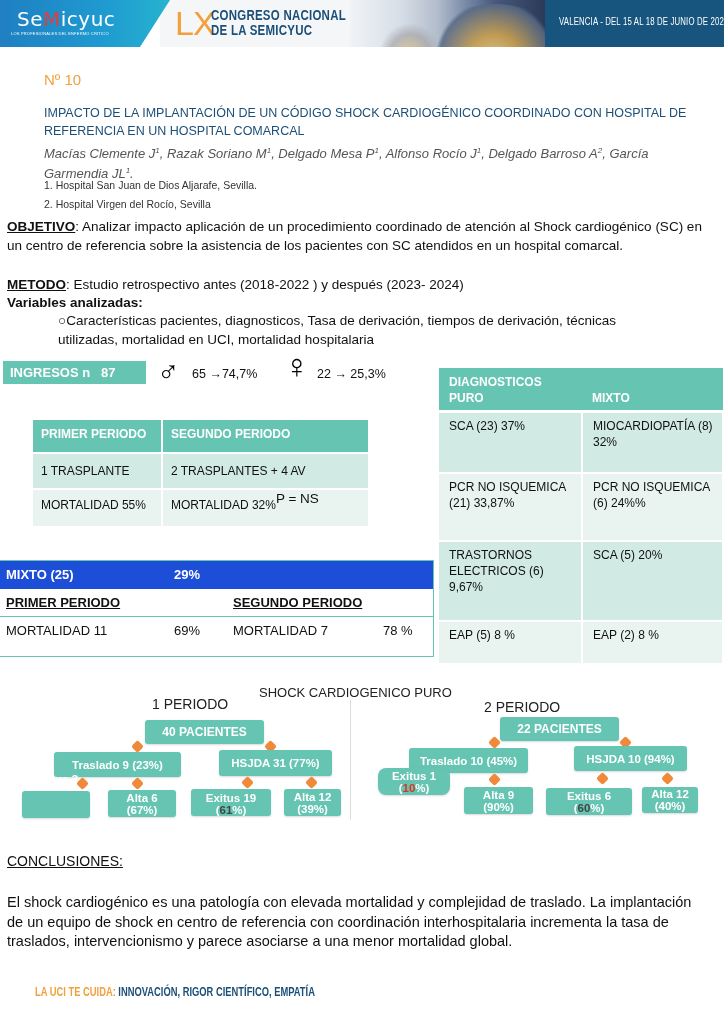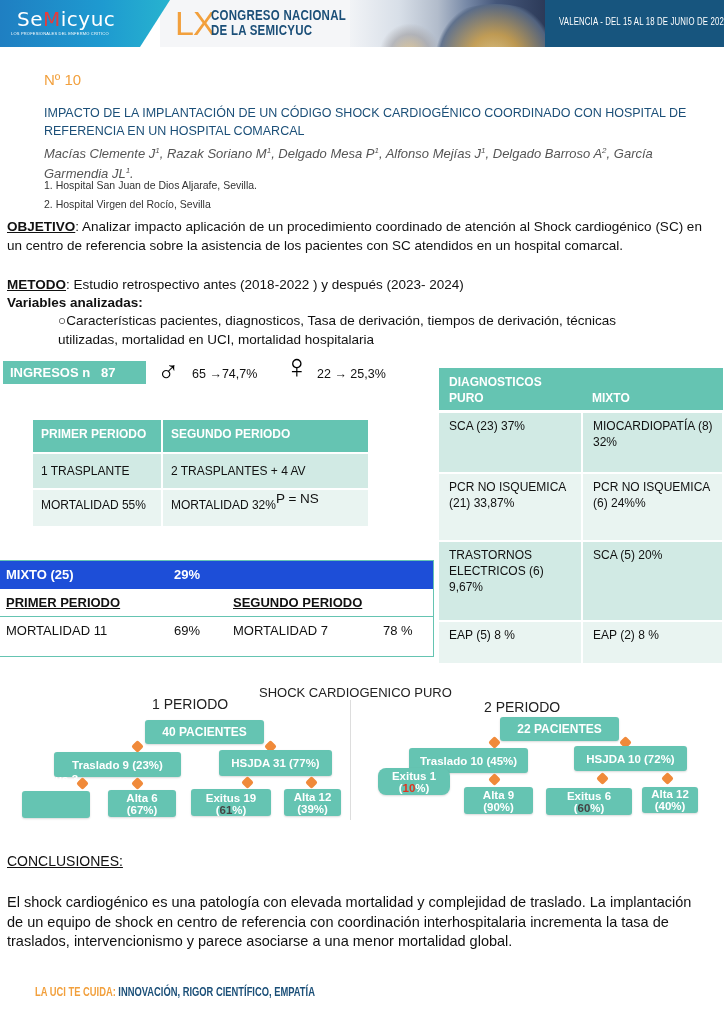--- a/index.html
+++ b/index.html
@@ -93,21 +93,21 @@
   <div class="cong">
     <div>CONGRESO NACIONAL</div>
     <div>DE LA SEMICYUC</div>
   </div>
   <div class="banner-right"></div>
   <div class="venue">VALENCIA - DEL 15 AL 18 DE JUNIO DE 2025</div>
 </div>
 
 <div class="num">Nº 10</div>
 <div class="title">IMPACTO DE LA IMPLANTACIÓN DE UN CÓDIGO SHOCK CARDIOGÉNICO COORDINADO CON HOSPITAL DE REFERENCIA EN UN HOSPITAL COMARCAL</div>
-<div class="authors" id="authors"><span>Macías Clemente J</span><sup>1</sup>, <span>Razak Soriano M</span><sup>1</sup>, <span>Delgado Mesa P</span><sup>1</sup>, <span>Alfonso Mejías J</span><sup>1</sup>, <span>Delgado Barroso A</span><sup>2</sup>, <span>García Garmendia JL</span><sup>1</sup>.</div>
+<div class="authors" id="authors"><span>Macías Clemente J</span><sup>1</sup>, <span>Razak Soriano M</span><sup>1</sup>, <span>Delgado Mesa P</span><sup>1</sup>, <span>Alfonso Rocío J</span><sup>1</sup>, <span>Delgado Barroso A</span><sup>2</sup>, <span>García Garmendia JL</span><sup>1</sup>.</div>
 <div class="aff" style="top:179px">1. Hospital San Juan de Dios Aljarafe, Sevilla.</div>
 <div class="aff" style="top:198px">2. Hospital Virgen del Rocío, Sevilla</div>
 
 <div class="para" style="top:218px;width:705px">
   <u>OBJETIVO</u><span>: Analizar impacto aplicación de un procedimiento coordinado de atención al Shock cardiogénico (SC) en un centro de referencia sobre la asistencia de los pacientes con SC atendidos en un hospital comarcal.</span>
 </div>
 <div class="para" style="top:276px;width:705px">
   <u>METODO</u><span>: Estudio retrospectivo antes (2018-2022 ) y después (2023- 2024)</span>
 </div>
 <div class="para" style="top:294px">
@@ -217,21 +217,21 @@
       <div>Alta 12</div>
       <div>(<span>39</span>%)</div>
     </div>
   </div>
 
 <div class="period" style="left:484px;top:699px">2 PERIODO</div>
 <div class="box" style="left:500px;top:717px;width:119px;height:24px;font-size:12px">22 PACIENTES</div>
 <div class="arr" style="left:490px;top:738px"></div>
 <div class="arr" style="left:621px;top:738px"></div>
 <div class="box" style="left:409px;top:748px;width:119px;height:25px">Traslado 10 (45%)</div>
-<div class="box" style="left:574px;top:746px;width:113px;height:25px">HSJDA 10 (72%)</div>
+<div class="box" style="left:574px;top:746px;width:113px;height:25px">HSJDA 10 (94%)</div>
 <div class="arr" style="left:432px;top:775px"></div>
 <div class="arr" style="left:490px;top:775px"></div>
 <div class="arr" style="left:598px;top:774px"></div>
 <div class="arr" style="left:663px;top:774px"></div>
 <div id="p2-leaves">
     <div class="box" style="left: 378px; top: 768px; width: 72px; height: 27px; border-radius: 8px;">
       <div>Exitus 1</div>
       <div>(<span class="red">10</span>%)</div>
     </div>
     <div class="box" style="left: 464px; top: 787px; width: 69px; height: 27px;">

